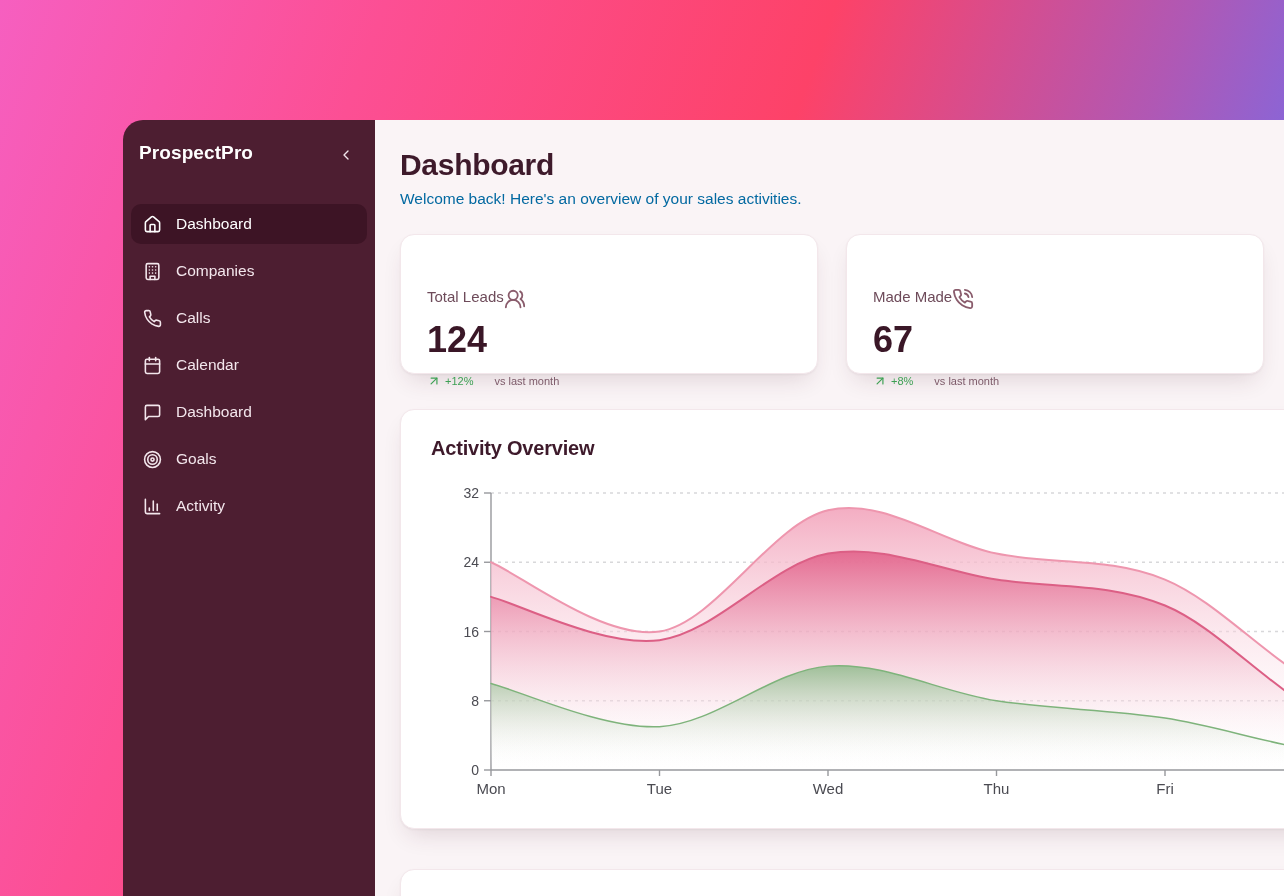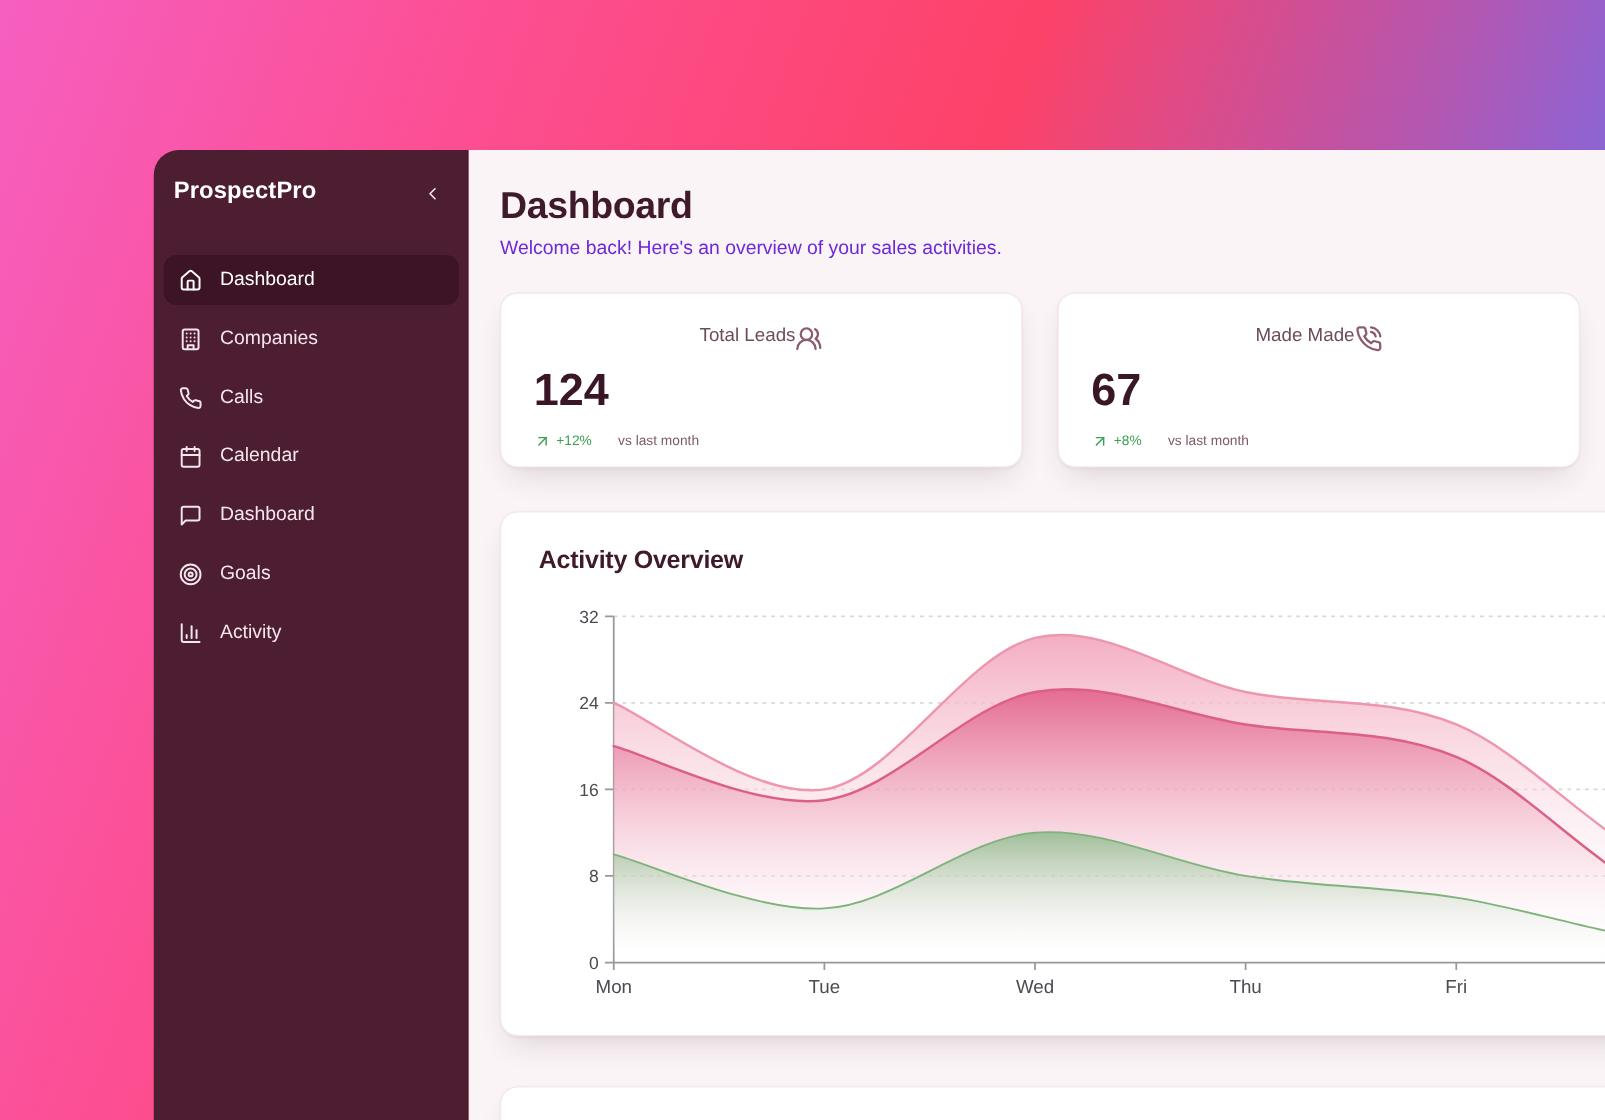--- a/index.html
+++ b/index.html
@@ -25,30 +25,30 @@
     display:flex; align-items:center; gap:14px; height:40px; padding:0 12px;
     border-radius:10px; margin-bottom:7px; font-size:15.5px; color:#f3e6ec; cursor:pointer;
   }
   .nav-item.active { background:#3d1425; color:#ffffff; }
   .icon { display:inline-flex; align-items:center; justify-content:center; flex:0 0 auto; }
   .icon svg { display:block; }
 
   
   .main { flex:1 1 auto; min-width:0; background:#faf4f6; padding:28px 0 0 25px; overflow:visible; }
   .page-title { font-size:30px; font-weight:800; color:#3e1a2b; letter-spacing:-.3px; }
-  .page-subtitle { margin-top:8px; font-size:15.5px; color:#6d28d9; }
+  .page-subtitle { margin-top:8px; font-size:15.5px; color:#0369a1; }
 
   .card {
     background:#ffffff; border:1px solid #f3e7eb; border-radius:14px;
     box-shadow:0 1px 2px rgba(76,31,50,.05), 0 12px 24px -8px rgba(76,31,50,.16);
   }
 
   .stats-row { display:flex; gap:28px; margin-top:26px; }
   .stat-card { width:418px; height:140px; padding:25px 26px; }
-  .stat-head { display:flex; align-items:flex-start; justify-content:center; }
+  .stat-head { display:flex; align-items:flex-start; justify-content:flex-start;margin-top:28px; }
   .stat-label { font-size:15px; color:#6e4b5a; }
   .stat-icon { color:#8a5c6c; }
   .stat-value { margin-top:9px; font-size:36px; font-weight:800; color:#3a1727; }
   .stat-trend { margin-top:13px; display:flex; align-items:center; gap:21px; font-size:11px; }
   .trend-up { color:#3da053; display:flex; align-items:center; gap:4px; }
   .trend-suffix { color:#7d5a69; }
 
   .chart-card { margin-top:35px; width:1155px; height:420px; padding:27px 30px; }
   .chart-title { font-size:20px; font-weight:800; color:#3e1a2b; letter-spacing:-.2px; }
   .chart-wrap { margin-top:16px; }

